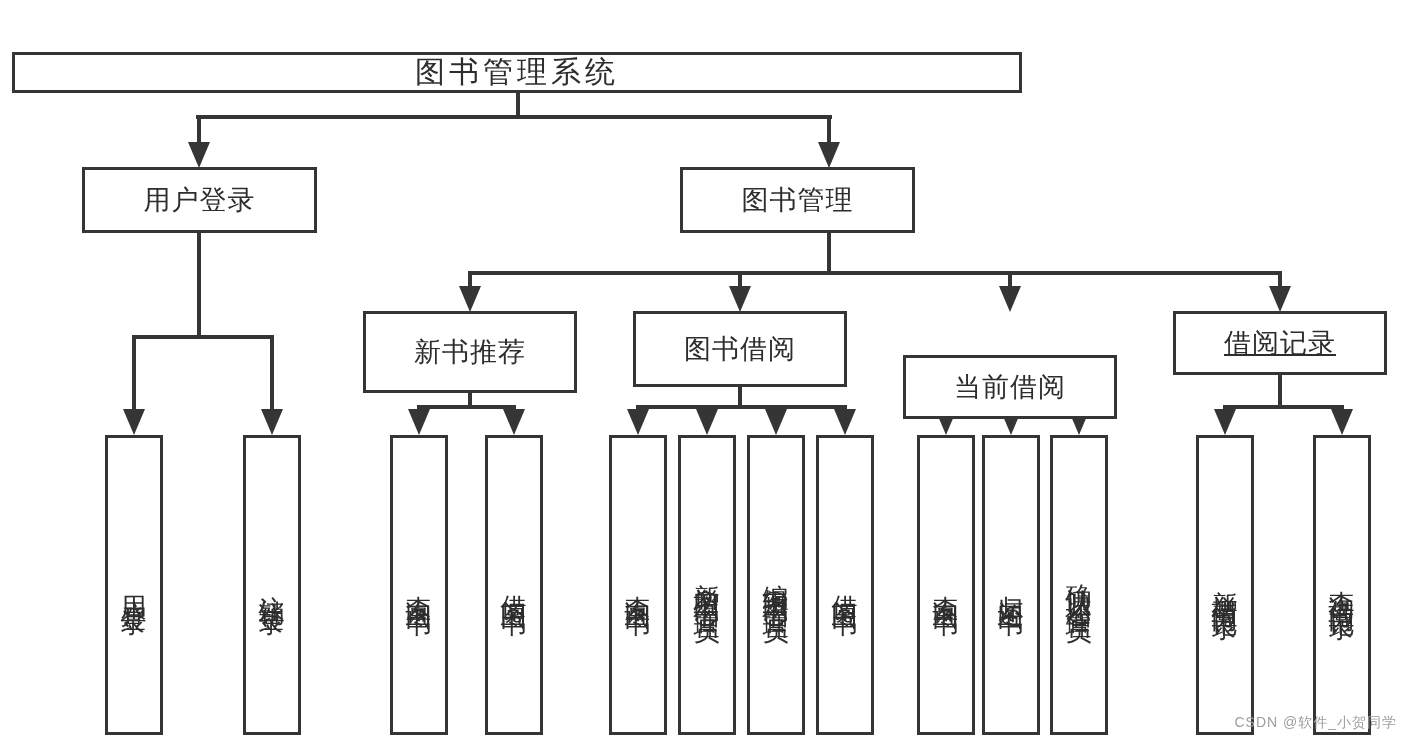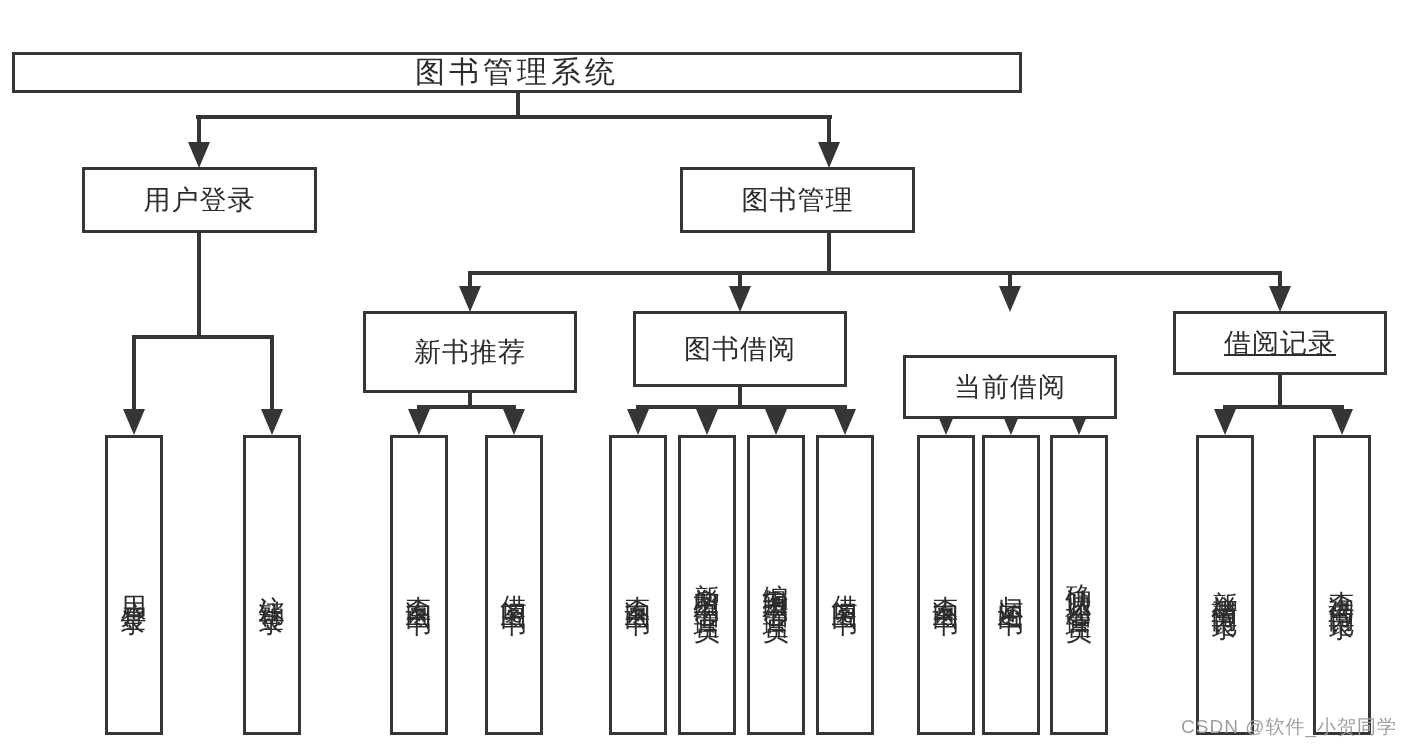--- a/index.html
+++ b/index.html
@@ -40,21 +40,21 @@
     text-orientation: mixed;
     font-size: 26px;
     line-height: 1;
     letter-spacing: 5px;
     white-space: nowrap;
   }
   .watermark {
     position: absolute;
     right: 8px;
     top: 714px;
-    font-size: 19px;
+    font-size: 14px;
     color: #9e9e9e;
     letter-spacing: 1px;
     white-space: nowrap;
     z-index: 10;
   }
 </style>
 </head>
 <body>
 
 <div id="canvas">

